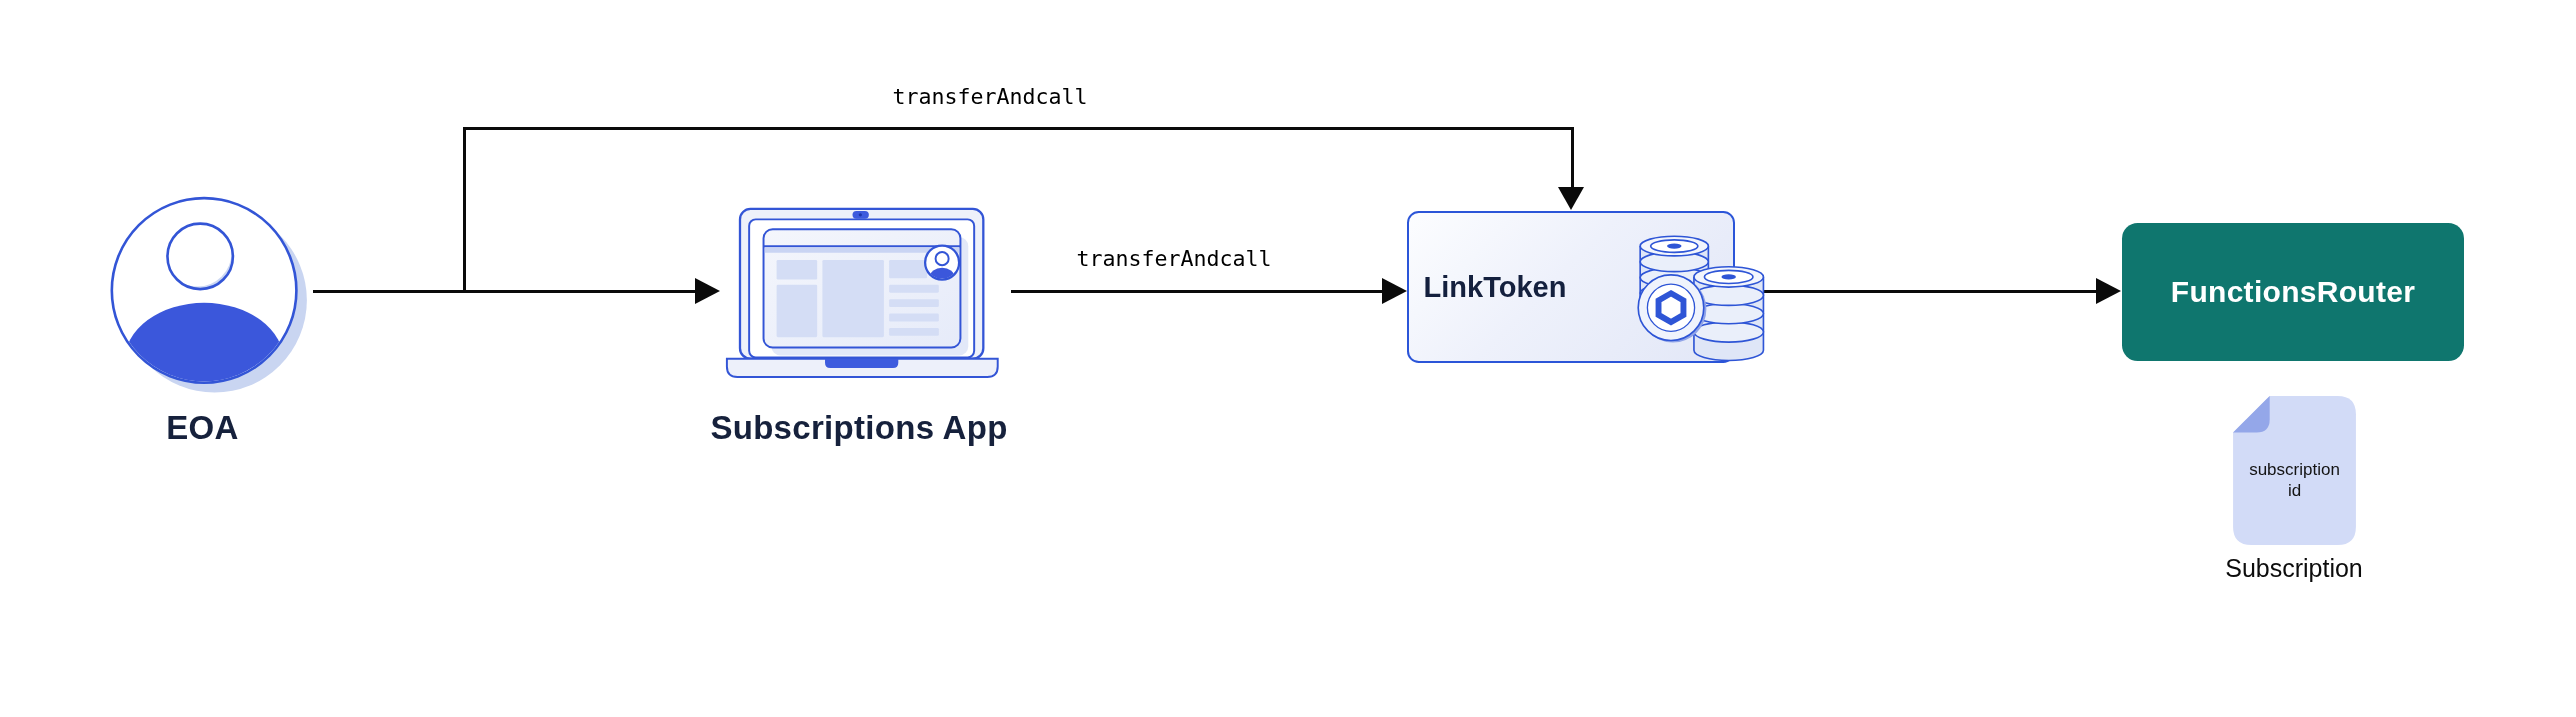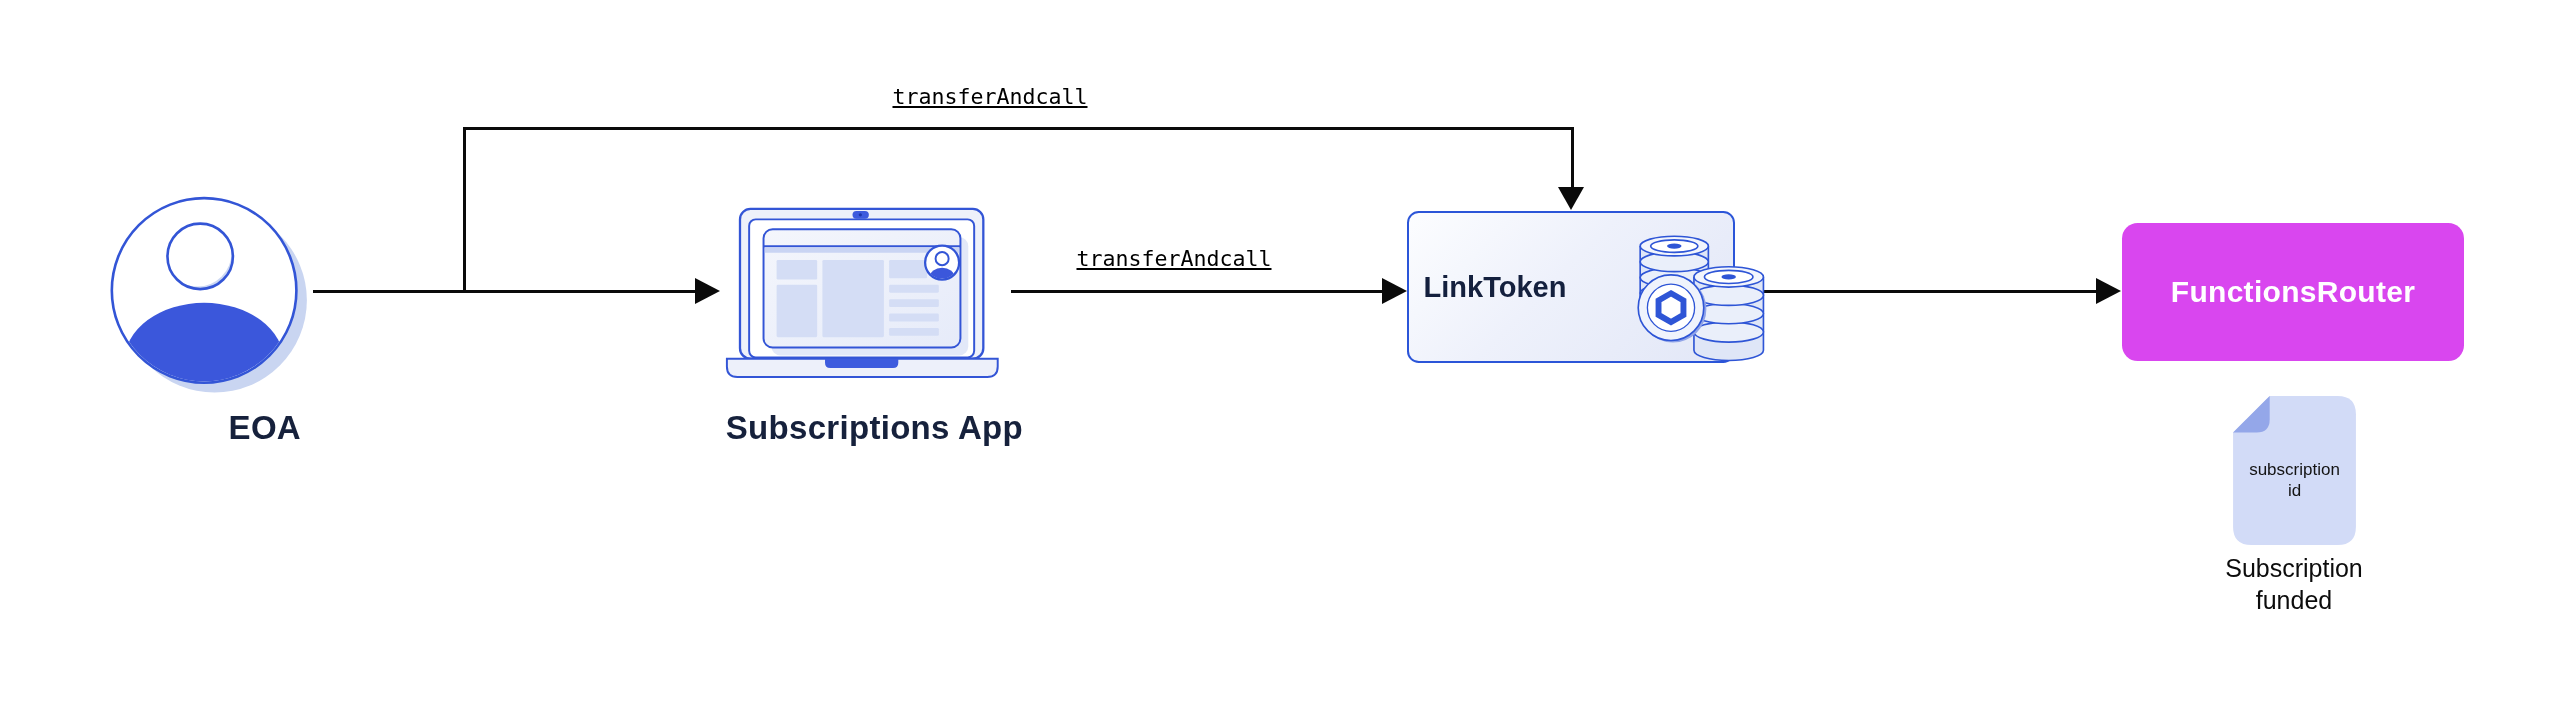--- a/index.html
+++ b/index.html
@@ -7,29 +7,29 @@
           font-family:"Liberation Sans",sans-serif;}
   .abs{position:absolute;}
   .line{background:#0a0a0a;}
   .hline{height:2.6px;}
   .vline{width:2.6px;}
   .arrow-right{width:0;height:0;border-top:13.8px solid transparent;border-bottom:13.8px solid transparent;
                border-left:25px solid #0a0a0a;}
   .arrow-down{width:0;height:0;border-left:13.8px solid transparent;border-right:13.8px solid transparent;
               border-top:23.6px solid #0a0a0a;}
   .mono-label{font-family:"DejaVu Sans Mono",monospace;font-size:21.6px;font-weight:500;color:#000;
-              text-align:center;white-space:nowrap;text-decoration:underline;}
-  .node-label{font-weight:700;font-size:33px;color:#16213C;text-align:right;white-space:nowrap;
+              text-align:center;white-space:nowrap;}
+  .node-label{font-weight:700;font-size:33px;color:#16213C;text-align:center;white-space:nowrap;
               letter-spacing:0.3px;}
   .box{box-sizing:border-box;}
   #linktoken-box{left:1407px;top:211px;width:328px;height:152px;border:2.6px solid #2B55D8;border-radius:11.8px;
                  background:linear-gradient(135deg,#fcfdff 0%,#eef1fb 45%,#e2e7f7 100%);}
   #linktoken-label{left:0;top:0;width:172px;height:100%;display:flex;align-items:center;justify-content:center;
                    font-weight:700;font-size:29px;color:#14203E;}
-  #router-box{left:2122px;top:223px;width:342px;height:138px;border-radius:15.7px;background:#d946ef;
+  #router-box{left:2122px;top:223px;width:342px;height:138px;border-radius:15.7px;background:#0f766e;
               display:flex;align-items:center;justify-content:center;}
   #router-label{font-weight:700;font-size:30px;color:#ffffff;white-space:nowrap;letter-spacing:0.3px;}
   .caption{font-size:25px;color:#0c0c0c;text-align:center;line-height:32px;font-weight:400;}
   #doc-text{left:2233px;top:459px;width:123px;text-align:center;font-size:17px;line-height:21px;
             color:#141414;font-weight:400;}
 </style>
 </head>
 <body>
 
 <div id="canvas">
@@ -155,17 +155,16 @@
   <svg class="abs" style="left:2233px;top:396px;" width="123" height="149" viewBox="0 0 188 228">
     <path d="M56 0 H160 Q188 0 188 28 V200 Q188 228 160 228 H28 Q0 228 0 200 V56 Z" fill="#D2DBF7"></path>
     <path d="M56 0 L56 36 Q56 56 36 56 L0 56 Z" fill="#94A7E9"></path>
   </svg>
   <div class="abs" id="doc-text">
     <div>subscription</div>
     <div>id</div>
   </div>
   <div class="abs caption" style="left:2163px;top:552px;width:262px;">
     <div>Subscription</div>
-    <div>funded</div>
   </div>
 
 </div>
 
 
 </body></html>

